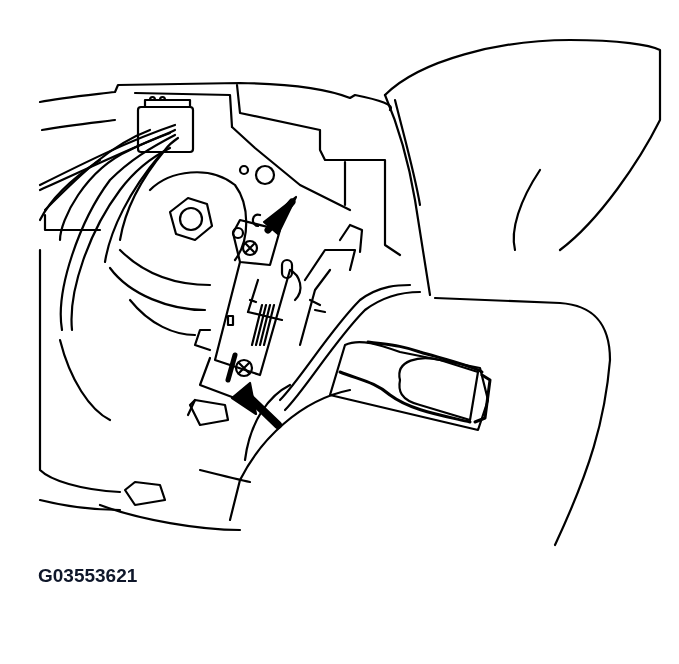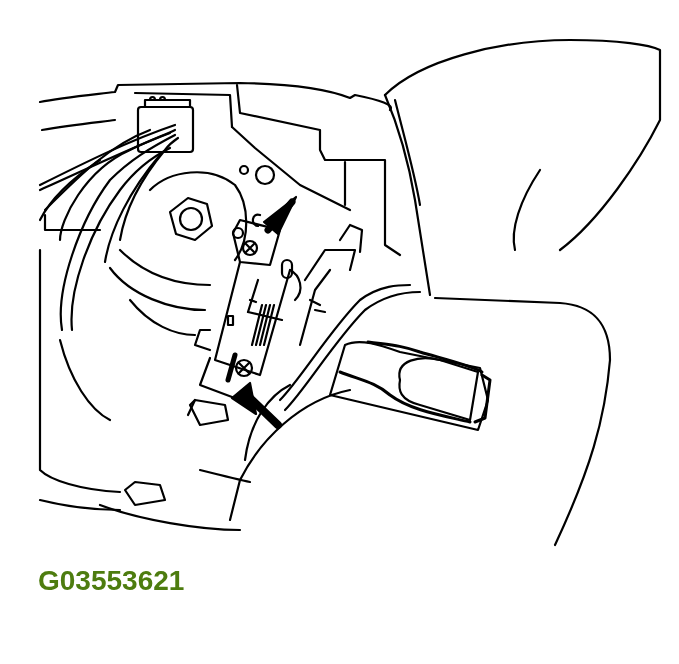--- a/index.html
+++ b/index.html
@@ -1,18 +1,18 @@
 <!DOCTYPE html>
 <html><head>
 <meta charset="utf-8">
 <style>
   html, body { margin:0; padding:0; background:#ffffff; }
   body { width:679px; height:664px; position:relative; overflow:hidden; font-family:"Liberation Sans", sans-serif; }
   #diagram { position:absolute; left:0; top:0; width:679px; height:664px; }
-  #caption { position:absolute; left:38px; top:565px; font-size:28px; font-weight:bold; color:#4d7c0f; letter-spacing:0px; font-family:"Liberation Sans", sans-serif; }
+  #caption { position:absolute; left:38px; top:565px; font-size:19px; font-weight:bold; color:#0f172a; letter-spacing:0px; font-family:"Liberation Sans", sans-serif; }
   svg path, svg line, svg polyline, svg ellipse, svg circle, svg rect, svg polygon { vector-effect:non-scaling-stroke; }
 </style>
 </head>
 <body>
 
 <svg id="diagram" viewBox="0 0 679 664" xmlns="http://www.w3.org/2000/svg" fill="none" stroke="#000" stroke-width="2.2" stroke-linecap="round" stroke-linejoin="round">
 
   <g>
     <path d="M385 95 C420 60, 500 40, 570 40 C620 40, 650 45, 660 50 L660 120 C640 160, 600 220, 560 250"></path>
     <path d="M540 170 C520 200, 510 230, 515 250"></path>

